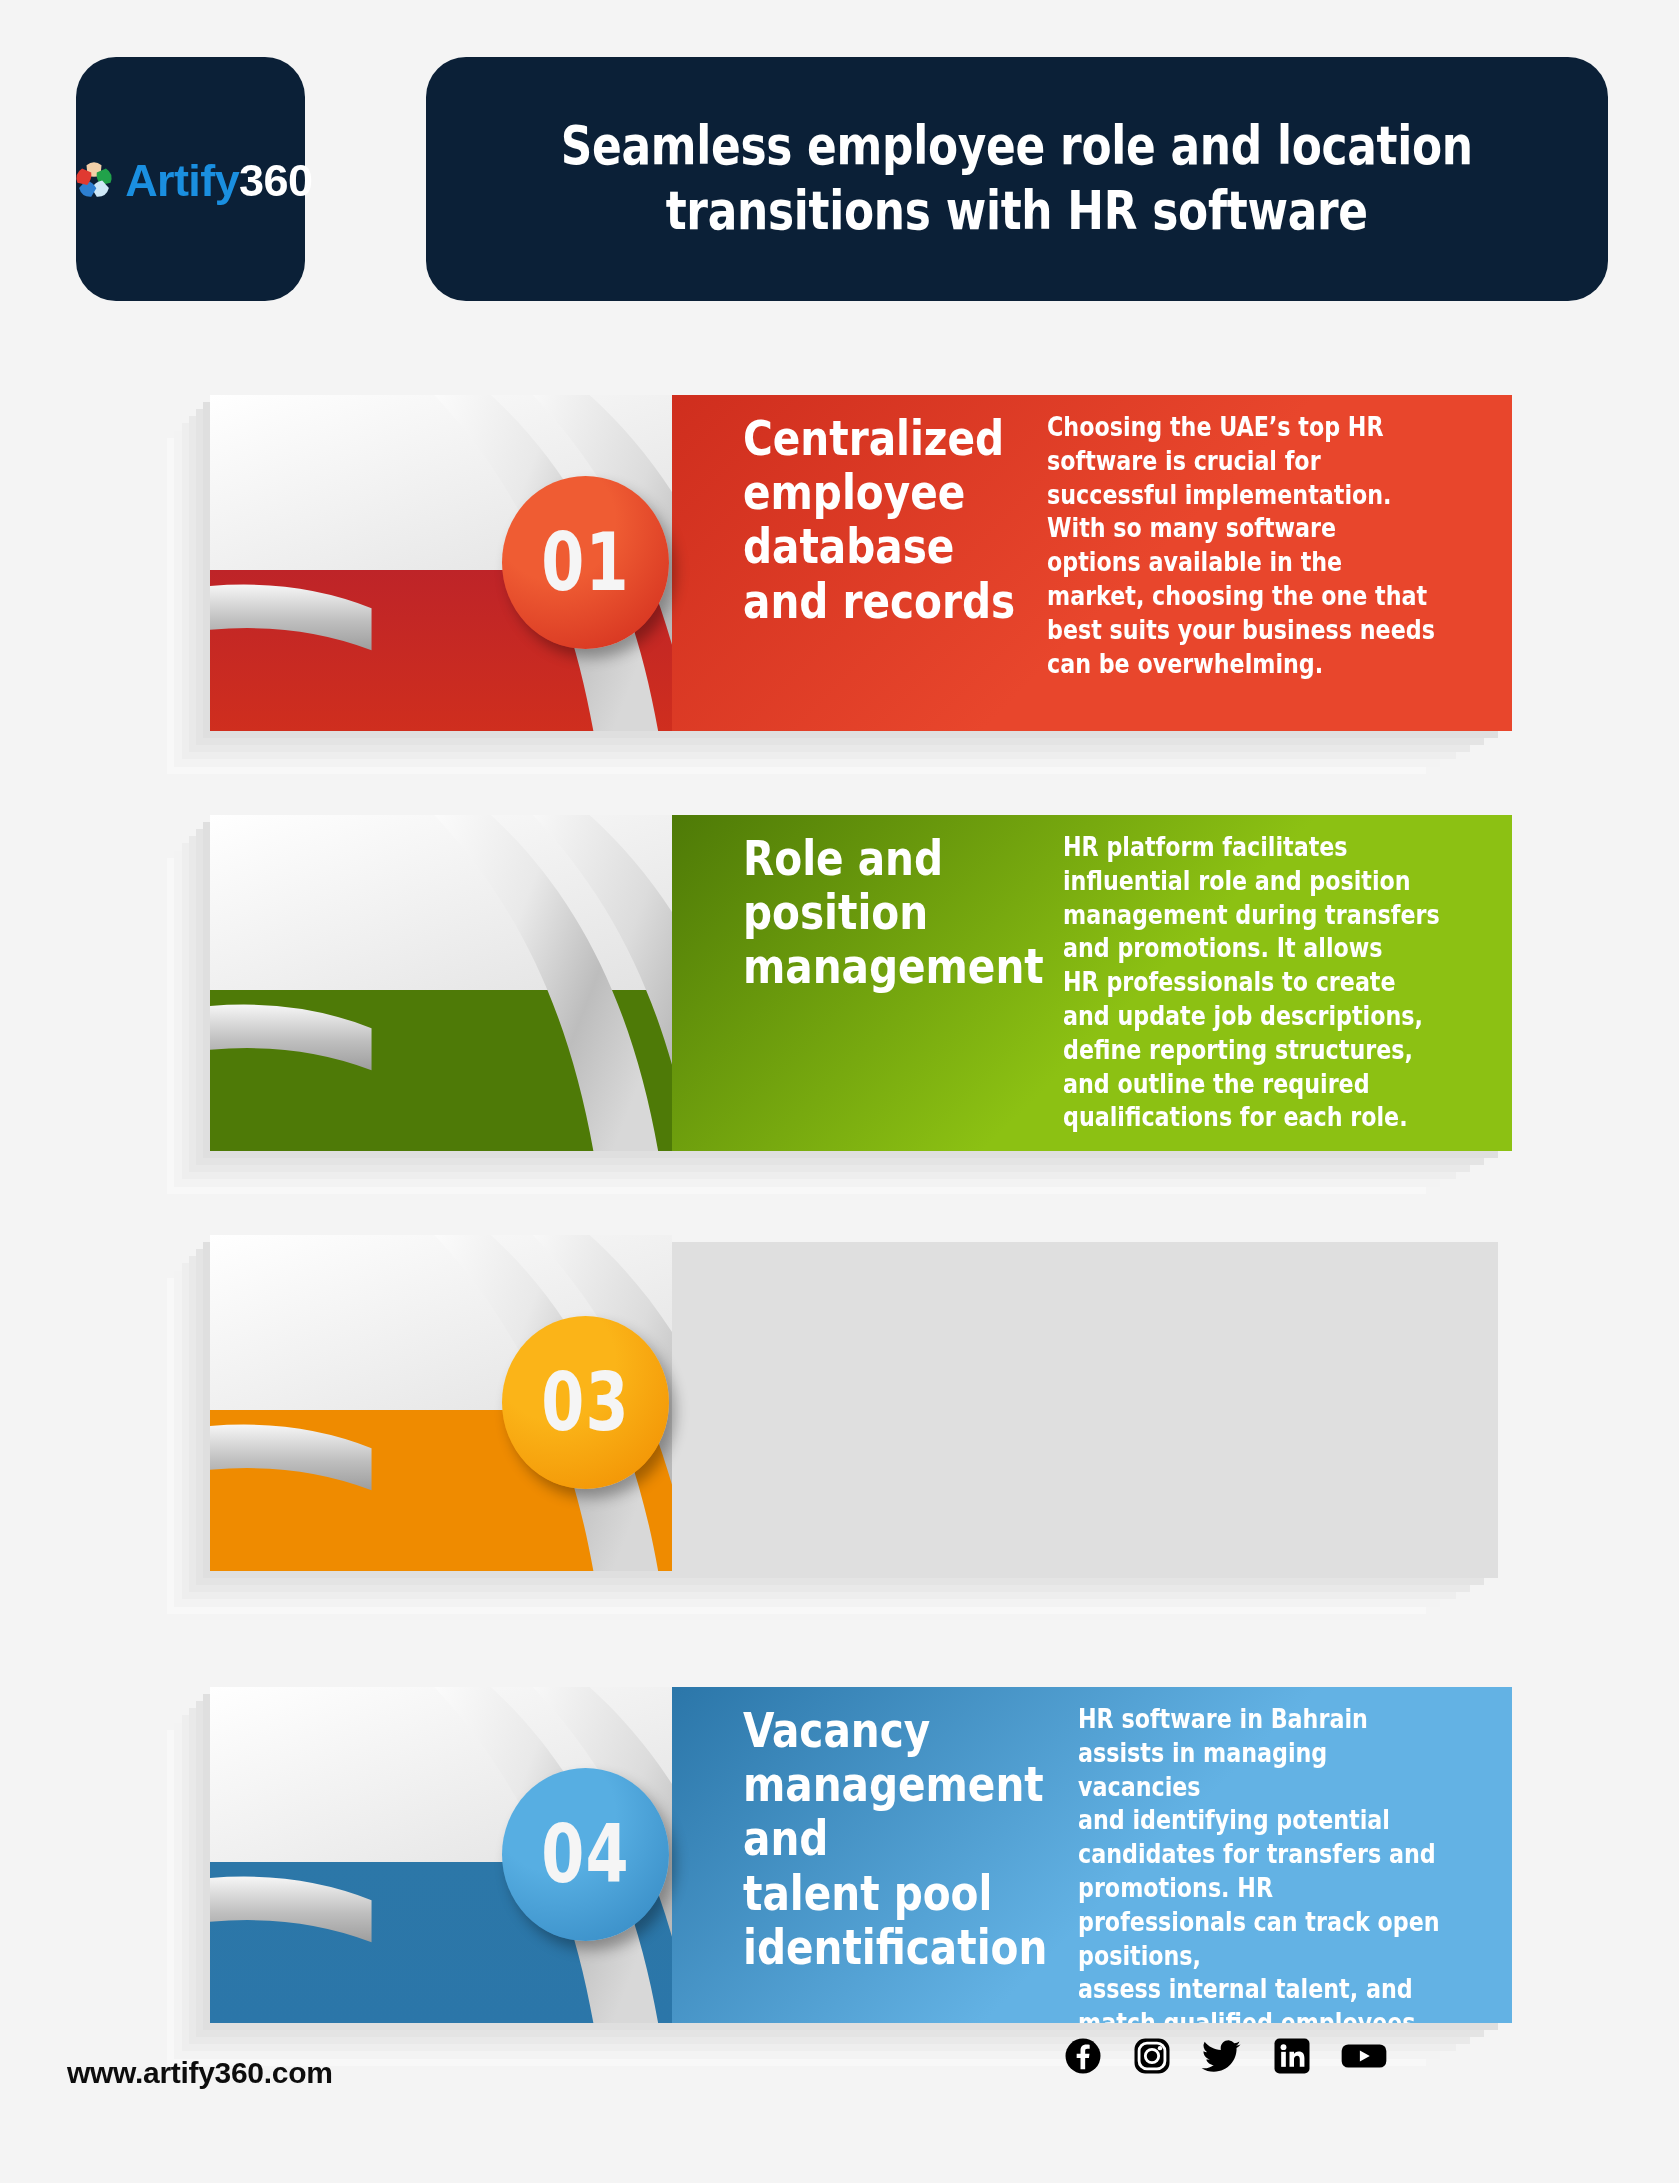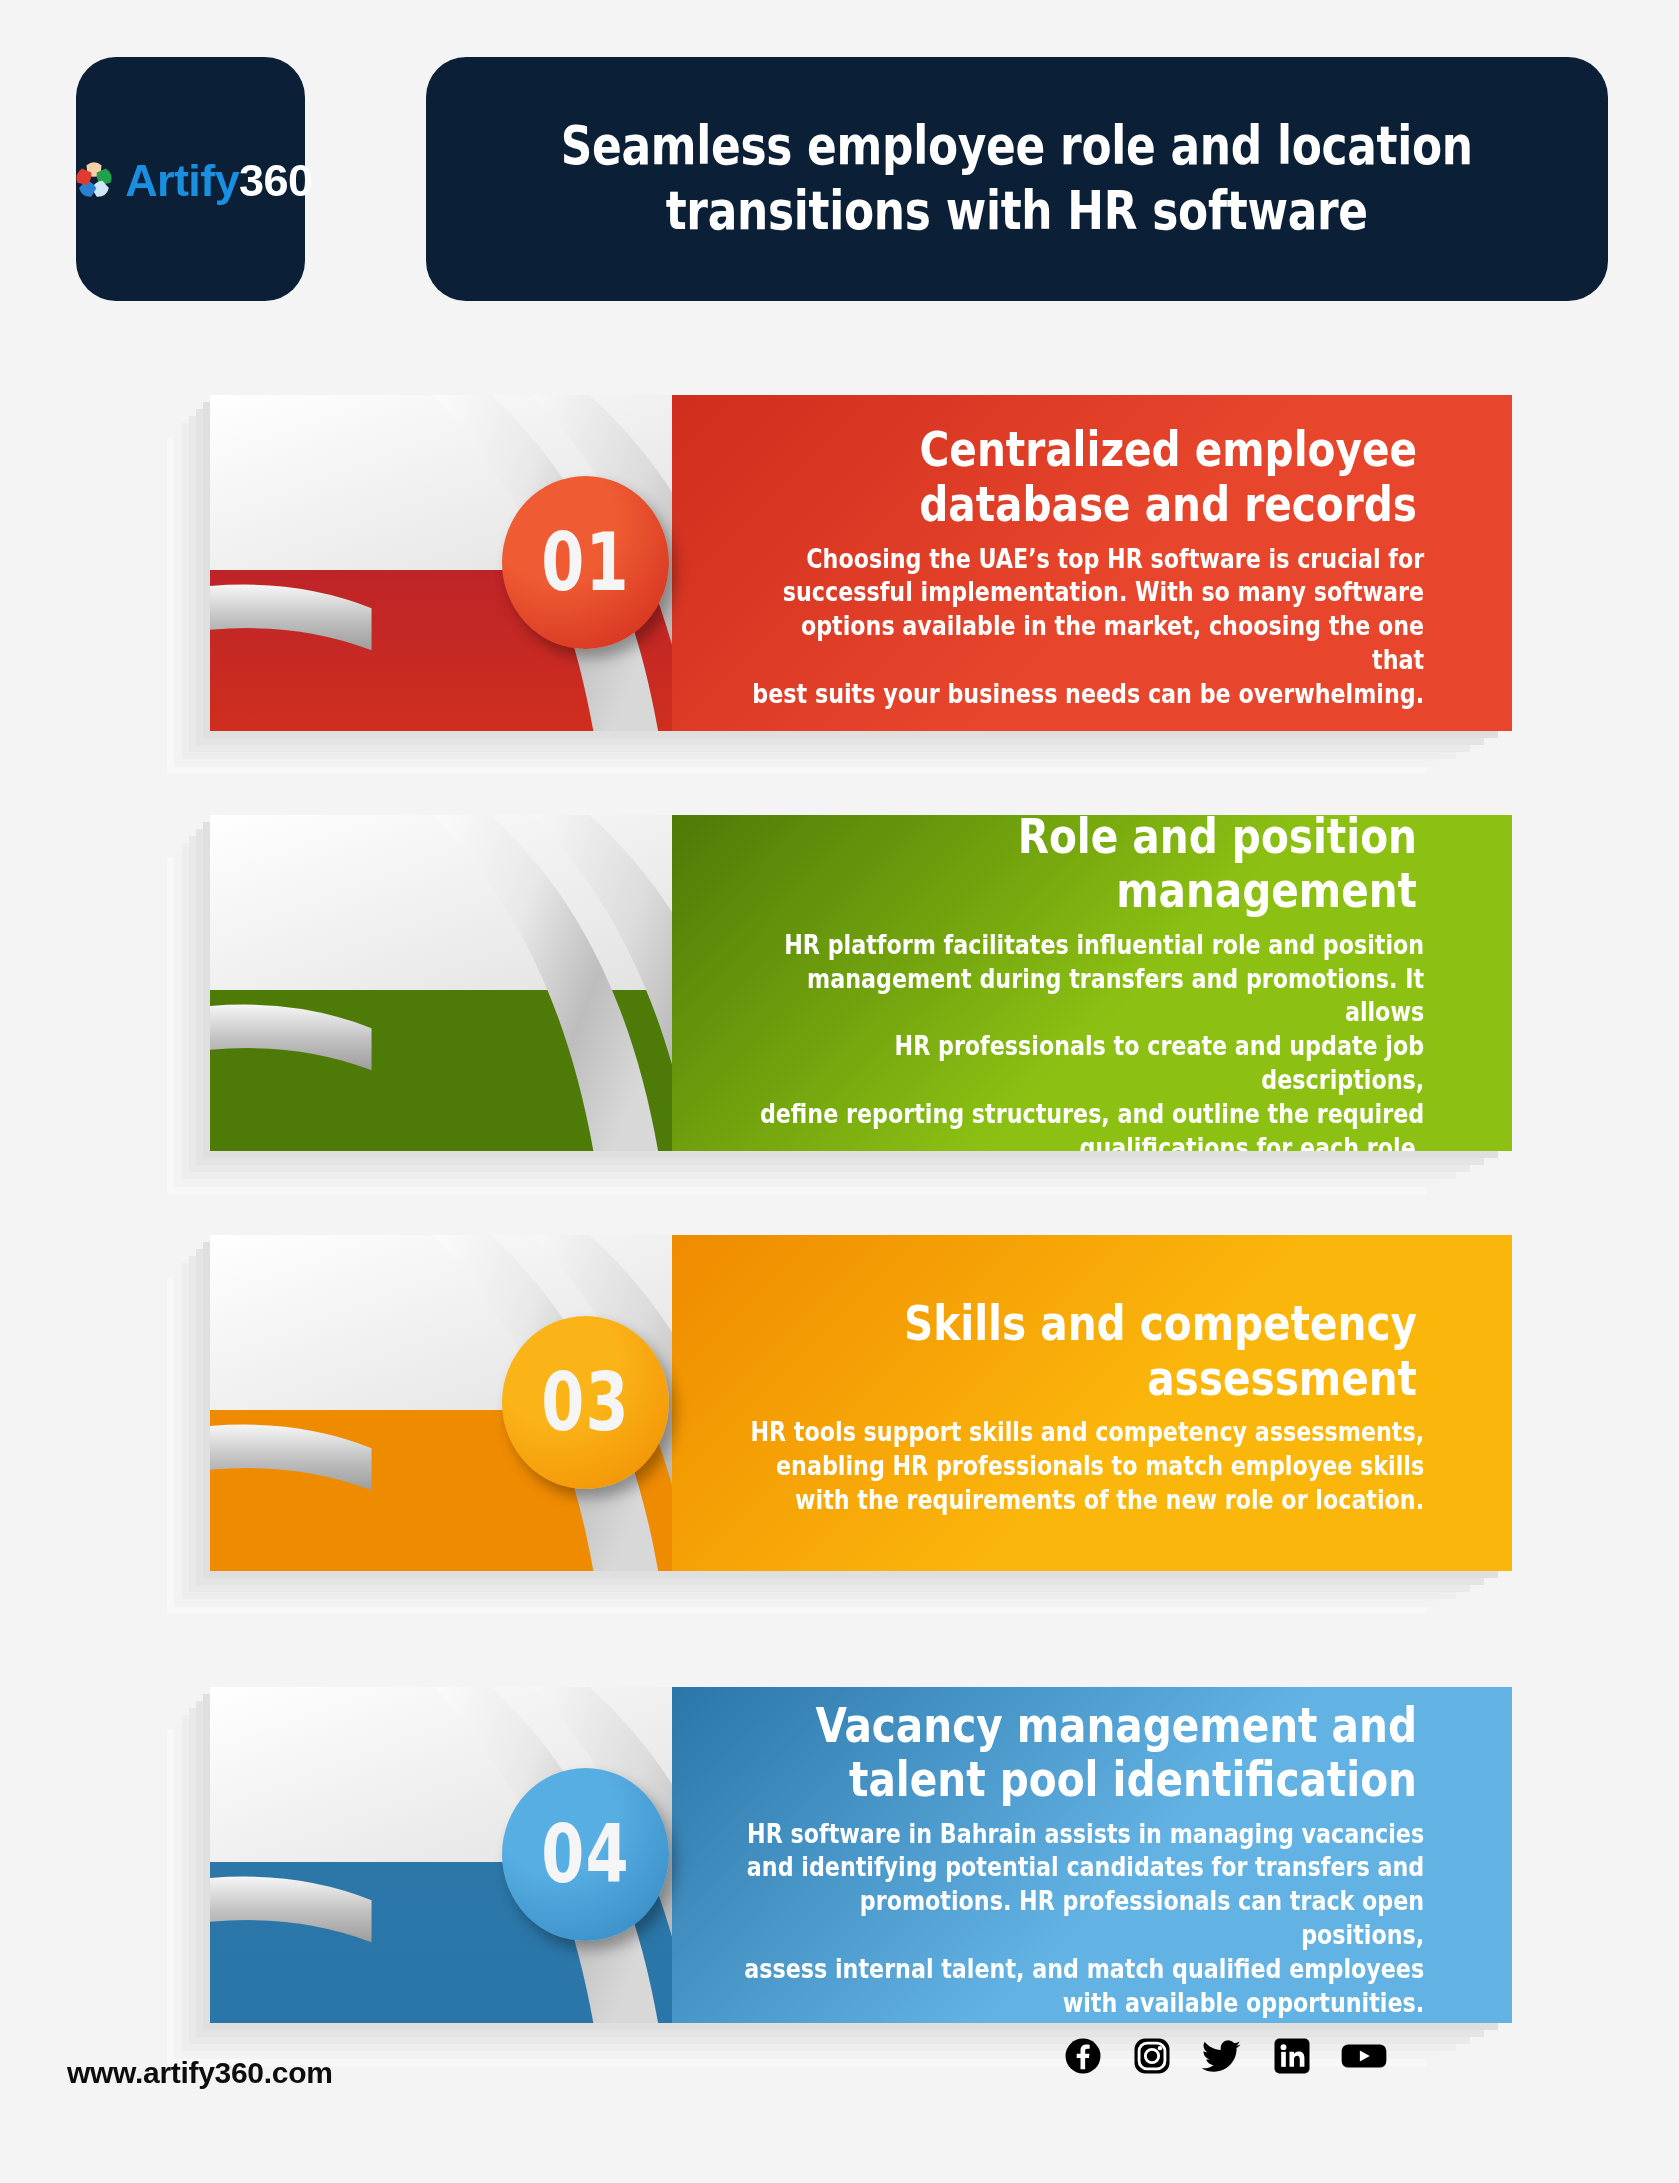--- a/index.html
+++ b/index.html
@@ -76,23 +76,23 @@
 
   
   .panel{
     position:absolute;top:0;height:100%;left:462px;right:0;
     overflow:hidden;
   }
   .panel-inner{
     position:absolute;left:0;top:0;width:100%;height:100%;
   }
   .panel-content{
-    position:absolute;left:71px;top:4px;right:52px;
+    position:absolute;left:71px;top:16px;right:52px;
     height:100%;
-    display:flex;flex-direction:column;justify-content:center;text-align:right;
+    display:flex;flex-direction:row;justify-content:center;
   }
   .card-title{
     color:#fff;
     font-family:"Liberation Sans Narrow","DejaVu Sans Condensed","Liberation Sans",sans-serif;
     font-weight:bold;font-size:48px;line-height:1.13;
     transform:scaleX(0.94);transform-origin:left center;
     margin:0 0 11.6px 0;white-space:pre-line;
   }
   .card-desc{
     color:#fff;
@@ -311,30 +311,20 @@
                 <stop offset="0" stop-color="#f6f6f6"></stop>
                 <stop offset="0.55" stop-color="#bfbfbf"></stop>
                 <stop offset="1" stop-color="#9d9d9d"></stop>
               </linearGradient>
             </defs>
             <path d="M -40 300 Q 120 278 250 330 L 250 395 Q 120 345 -40 368 Z" fill="url(#ar2c)"></path>
             <path d="M 318 -30 C 470 120 560 300 600 560 L 700 560 C 660 290 560 100 400 -30 Z" fill="url(#ar2a)"></path>
             <path d="M 470 -30 C 625 120 712 300 752 560 L 860 560 C 818 290 715 100 552 -30 Z" fill="url(#ar2b)"></path>
           </svg>
         </div>
-        <div class="panel">
-          <div class="panel-inner" style="background:linear-gradient(135deg,#ef8b00 0%,#fbb60b 55%,#fbb60b 100%);"></div>
-          <div class="panel-content">
-            <h2 class="card-title">Skills and competency
-assessment</h2>
-            <p class="card-desc">HR tools support skills and competency assessments,
-enabling HR professionals to match employee skills
-with the requirements of the new role or location.</p>
-          </div>
-        </div>
         <div class="badge" style="background:radial-gradient(circle at 32% 26%,#fbb418 0%,#fbb418 35%,#f08c00 100%);justify-content:center;">
           <span>03</span>
         </div>
       </div>
     </div>
     <div class="card" style="top: 1655px; margin-top: 32px;">
       <div class="stack">
         <i style="left:-43px;top:43px;width:1259px;height:336px;background:rgb(248,248,248);"></i>
         <i style="left:-36px;top:36px;width:1266px;height:336px;background:rgb(243,243,243);"></i>
         <i style="left:-28.4px;top:28.4px;width:1274px;height:336px;background:rgb(238,238,238);"></i>

